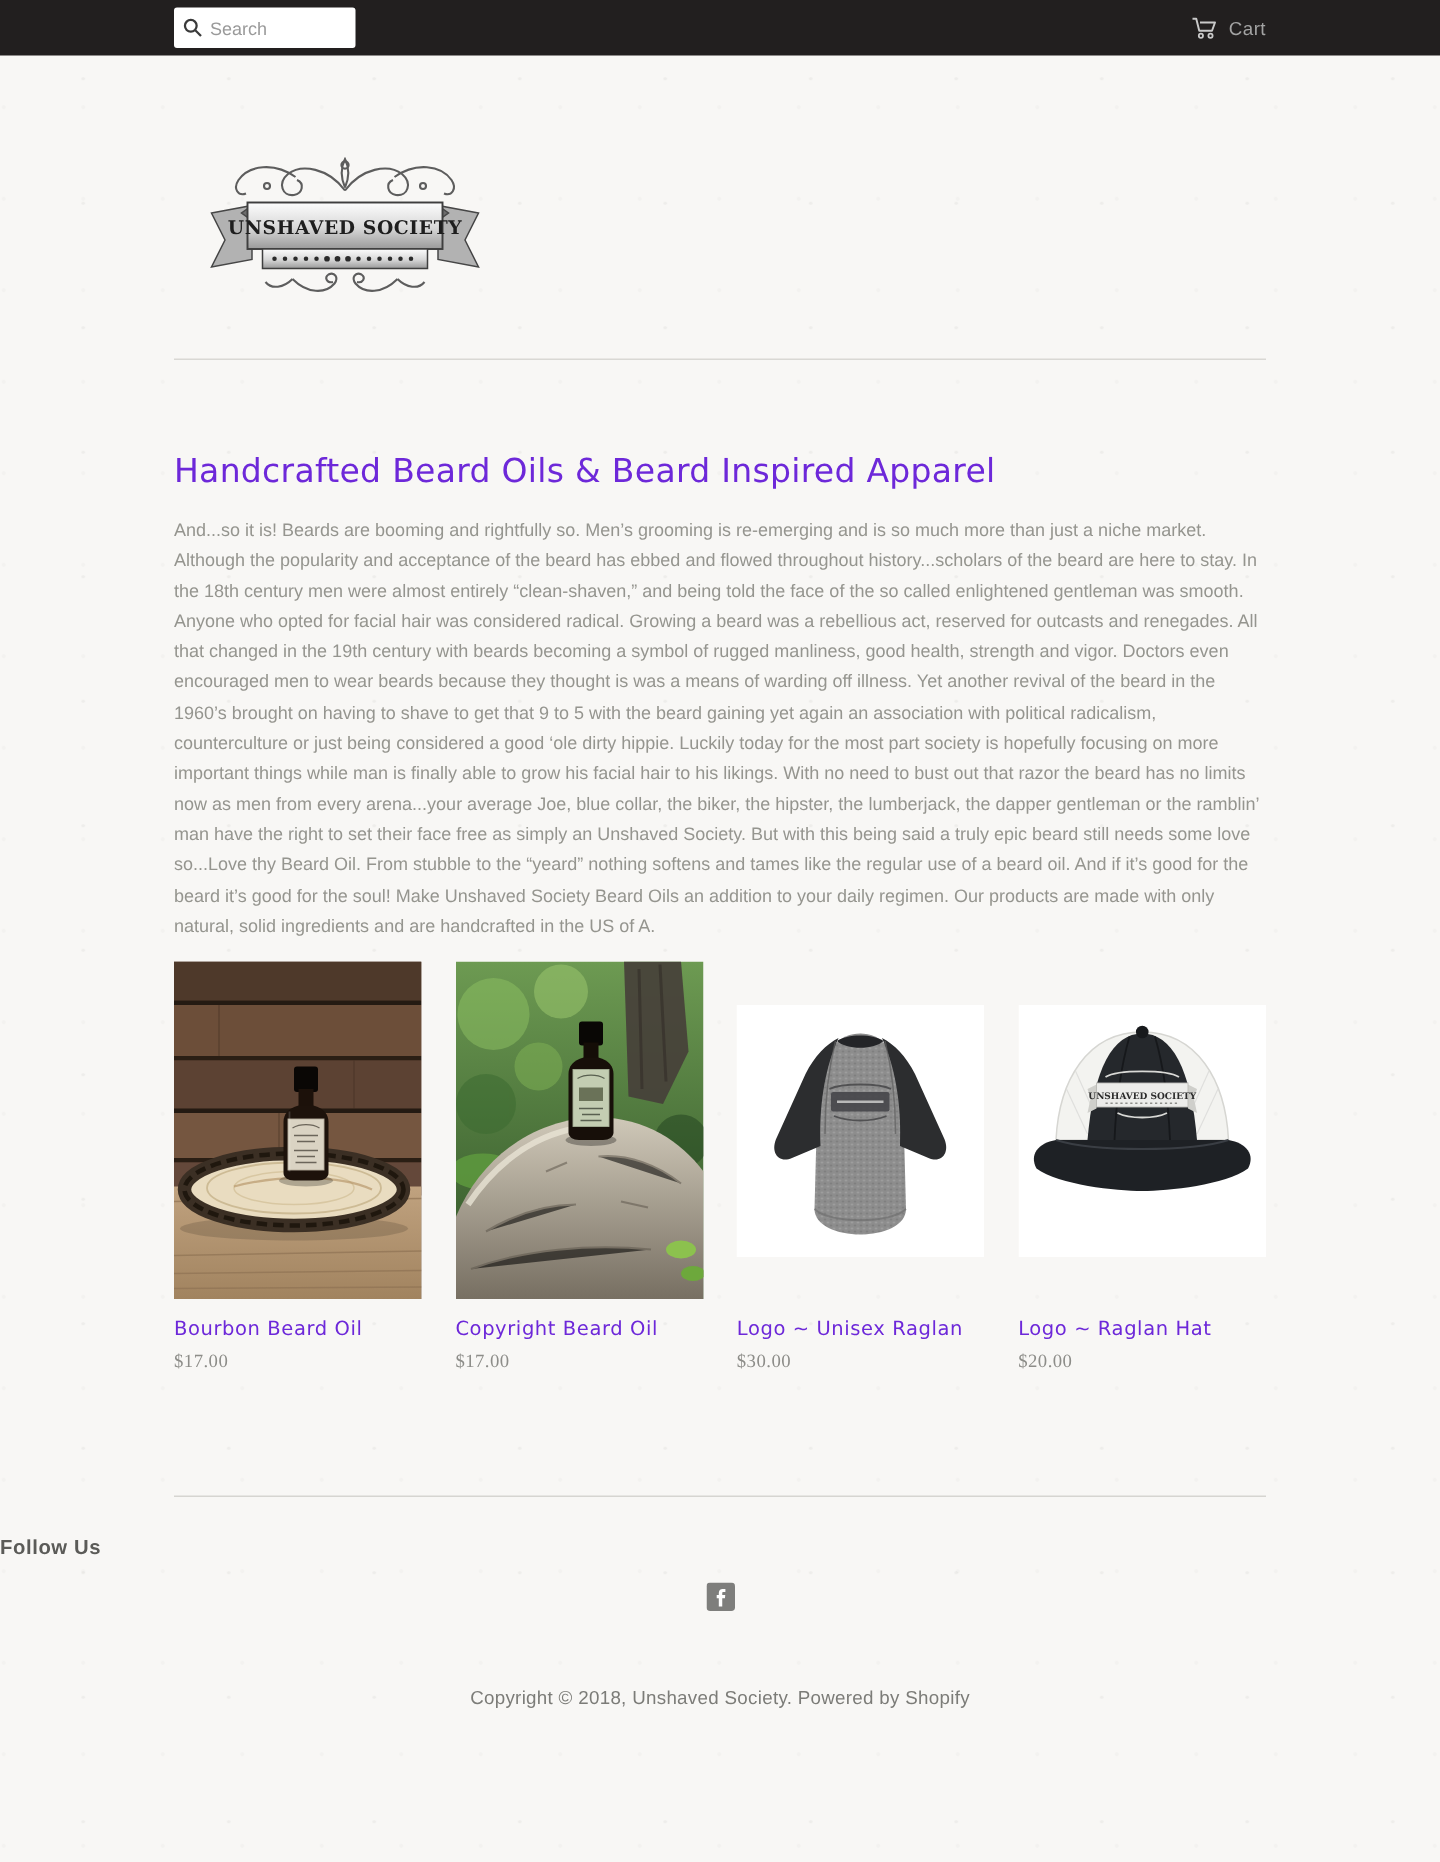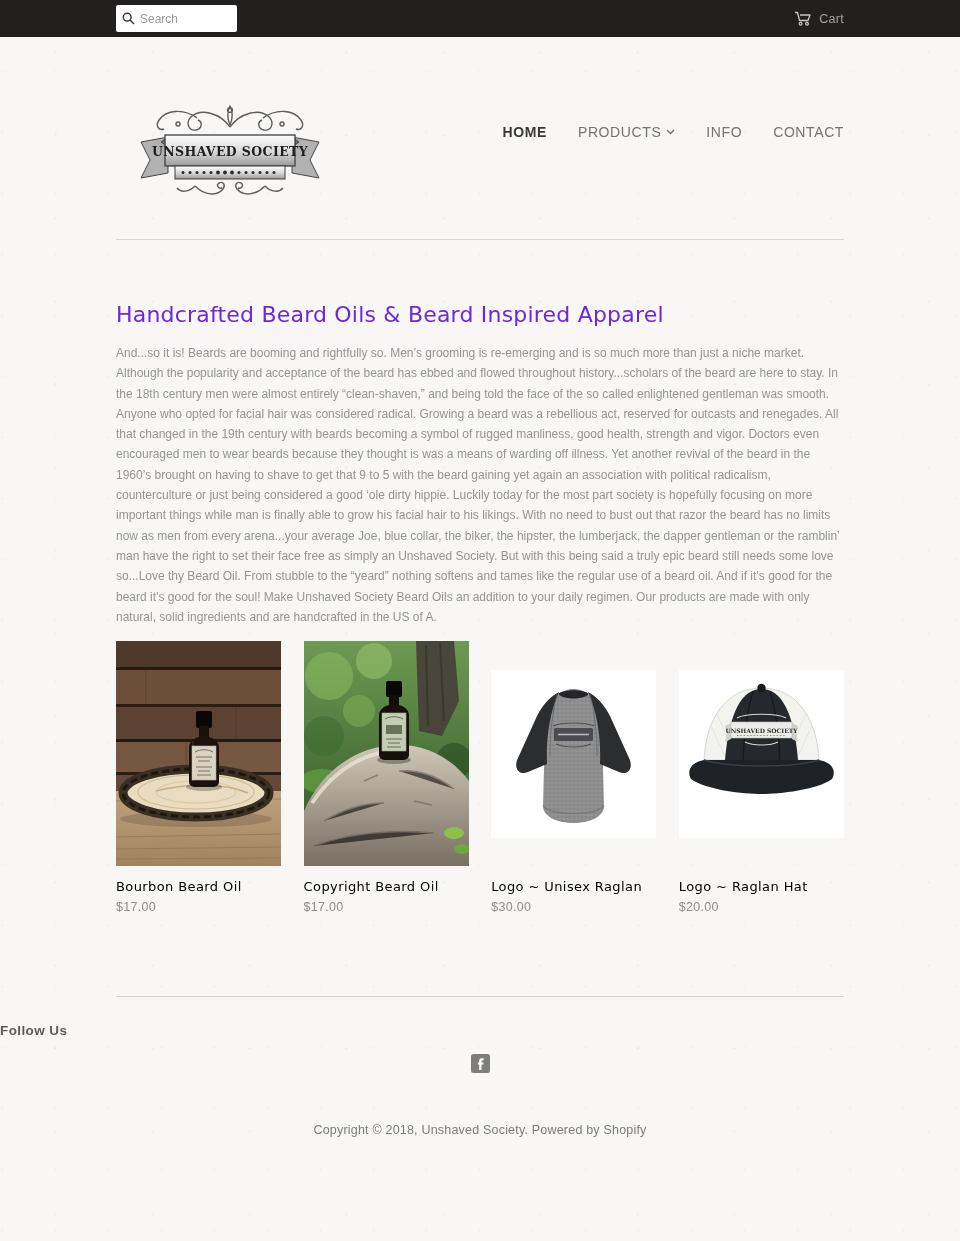--- a/index.html
+++ b/index.html
@@ -37,22 +37,22 @@
   
   .page-title { margin-top:62px; font-family:"DejaVu Sans", sans-serif; font-weight:400; font-size:22px; color:#6d28d9; letter-spacing:.2px; }
   .intro-text { margin-top:16px; font-size:12px; line-height:20.3px; color:#95958f; }
 
   
   .featured-title { margin-top:50px; font-family:"DejaVu Sans", sans-serif; font-weight:400; font-size:21px; color:#3c3c3c; }
   .product-grid { margin-top:14px; display:grid; grid-template-columns:repeat(4,165px); column-gap:22.6px; }
   .product-card { display:block; text-decoration:none; }
   .product-media { width:165px; height:225px; display:flex; align-items:center; }
   .product-media svg { display:block; }
-  .product-title { margin-top:13px; font-family:"DejaVu Sans", sans-serif; font-size:13px; color:#000000; letter-spacing:.4px; }
-  .product-price { margin-top:6px; font-size:12.5px; color:#8d8d89; letter-spacing:.3px; }
+  .product-title { margin-top:13px; font-family:"DejaVu Sans", sans-serif; font-size:13px; color:#6d28d9; letter-spacing:.4px; }
+  .product-price { margin-top:6px; font-size:12.5px; color:#8d8d89; letter-spacing:.3px;font-family:Liberation Serif, serif; }
 
   
   .site-footer { margin-top:82px; }
   .footer-rule { border-top:1px solid #d6d5d1; }
   .follow-heading { margin-top:26px; font-size:13.5px; font-weight:bold; color:#5b5b58; letter-spacing:.4px; }
   .social-row { text-align:center; margin-top:16px; }
   .fb-link { display:inline-block; }
   .copyright { text-align:center; margin-top:46px; font-size:12.5px; color:#7c7c78; letter-spacing:.2px; }
 </style>
 </head>
@@ -130,37 +130,20 @@
         </g>
 
         <g fill="none" stroke="#5d5d5d" stroke-width="1.4">
           <path d="M60,86 C70,96 82,96 88,89 C91,85 88,81 84,83 C81,85 83,89 87,88"></path>
           <path d="M130,86 C120,96 108,96 102,89 C99,85 102,81 106,83 C109,85 107,89 103,88"></path>
           <path d="M60,86 C54,92 46,93 42,88"></path>
           <path d="M130,86 C136,92 144,93 148,88"></path>
         </g>
       </svg>
     </a>
-    <nav class="main-nav">
-      <a href="#" class="nav-item active">
-        <span>HOME</span>
-      </a>
-      <a href="#" class="nav-item">
-        <span>PRODUCTS</span>
-        <svg width="9" height="6" viewBox="0 0 9 6">
-          <polyline points="1,1 4.5,4.5 8,1" fill="none" stroke="#737373" stroke-width="1.3"></polyline>
-        </svg>
-      </a>
-      <a href="#" class="nav-item">
-        <span>INFO</span>
-      </a>
-      <a href="#" class="nav-item">
-        <span>CONTACT</span>
-      </a>
-    </nav>
   </div>
 </header>
 
 <main class="container">
   <h1 class="page-title">Handcrafted Beard Oils &amp; Beard Inspired Apparel</h1>
   <p class="intro-text">And...so it is!  Beards are booming and rightfully so. Men’s grooming is re-emerging and is so much more than just a niche market. Although the popularity and acceptance of the beard has ebbed and flowed throughout history...scholars of the beard are here to stay.  In the 18th century men were almost entirely “clean-shaven,” and being told the face of the so called enlightened gentleman was smooth. Anyone who opted for facial hair was considered radical. Growing a beard was a rebellious act, reserved for outcasts and renegades. All that changed in the 19th century with beards becoming a symbol of rugged manliness, good health, strength and vigor. Doctors even encouraged men to wear beards because they thought is was a means of warding off illness. Yet another revival of the beard in the 1960’s brought on having to shave to get that 9 to 5 with the beard gaining yet again an association with political radicalism, counterculture or just being considered a good ‘ole dirty hippie. Luckily today for the most part society is hopefully focusing on more important things while man is finally able to grow his facial hair to his likings. With no need to bust out that razor the beard has no limits now as men from every arena...your average Joe, blue collar, the biker, the hipster, the lumberjack, the dapper gentleman or the ramblin’ man have the right to set their face free as simply an Unshaved Society. But with this being said a truly epic beard still needs some love so...Love thy Beard Oil. From stubble to the “yeard” nothing softens and tames like the regular use of a beard oil. And if it’s good for the beard it’s good for the soul! Make Unshaved Society Beard Oils an addition to your daily regimen. Our products are made with only natural, solid ingredients and are handcrafted in the US of A.</p>
 
 
   <div class="product-grid">
 

